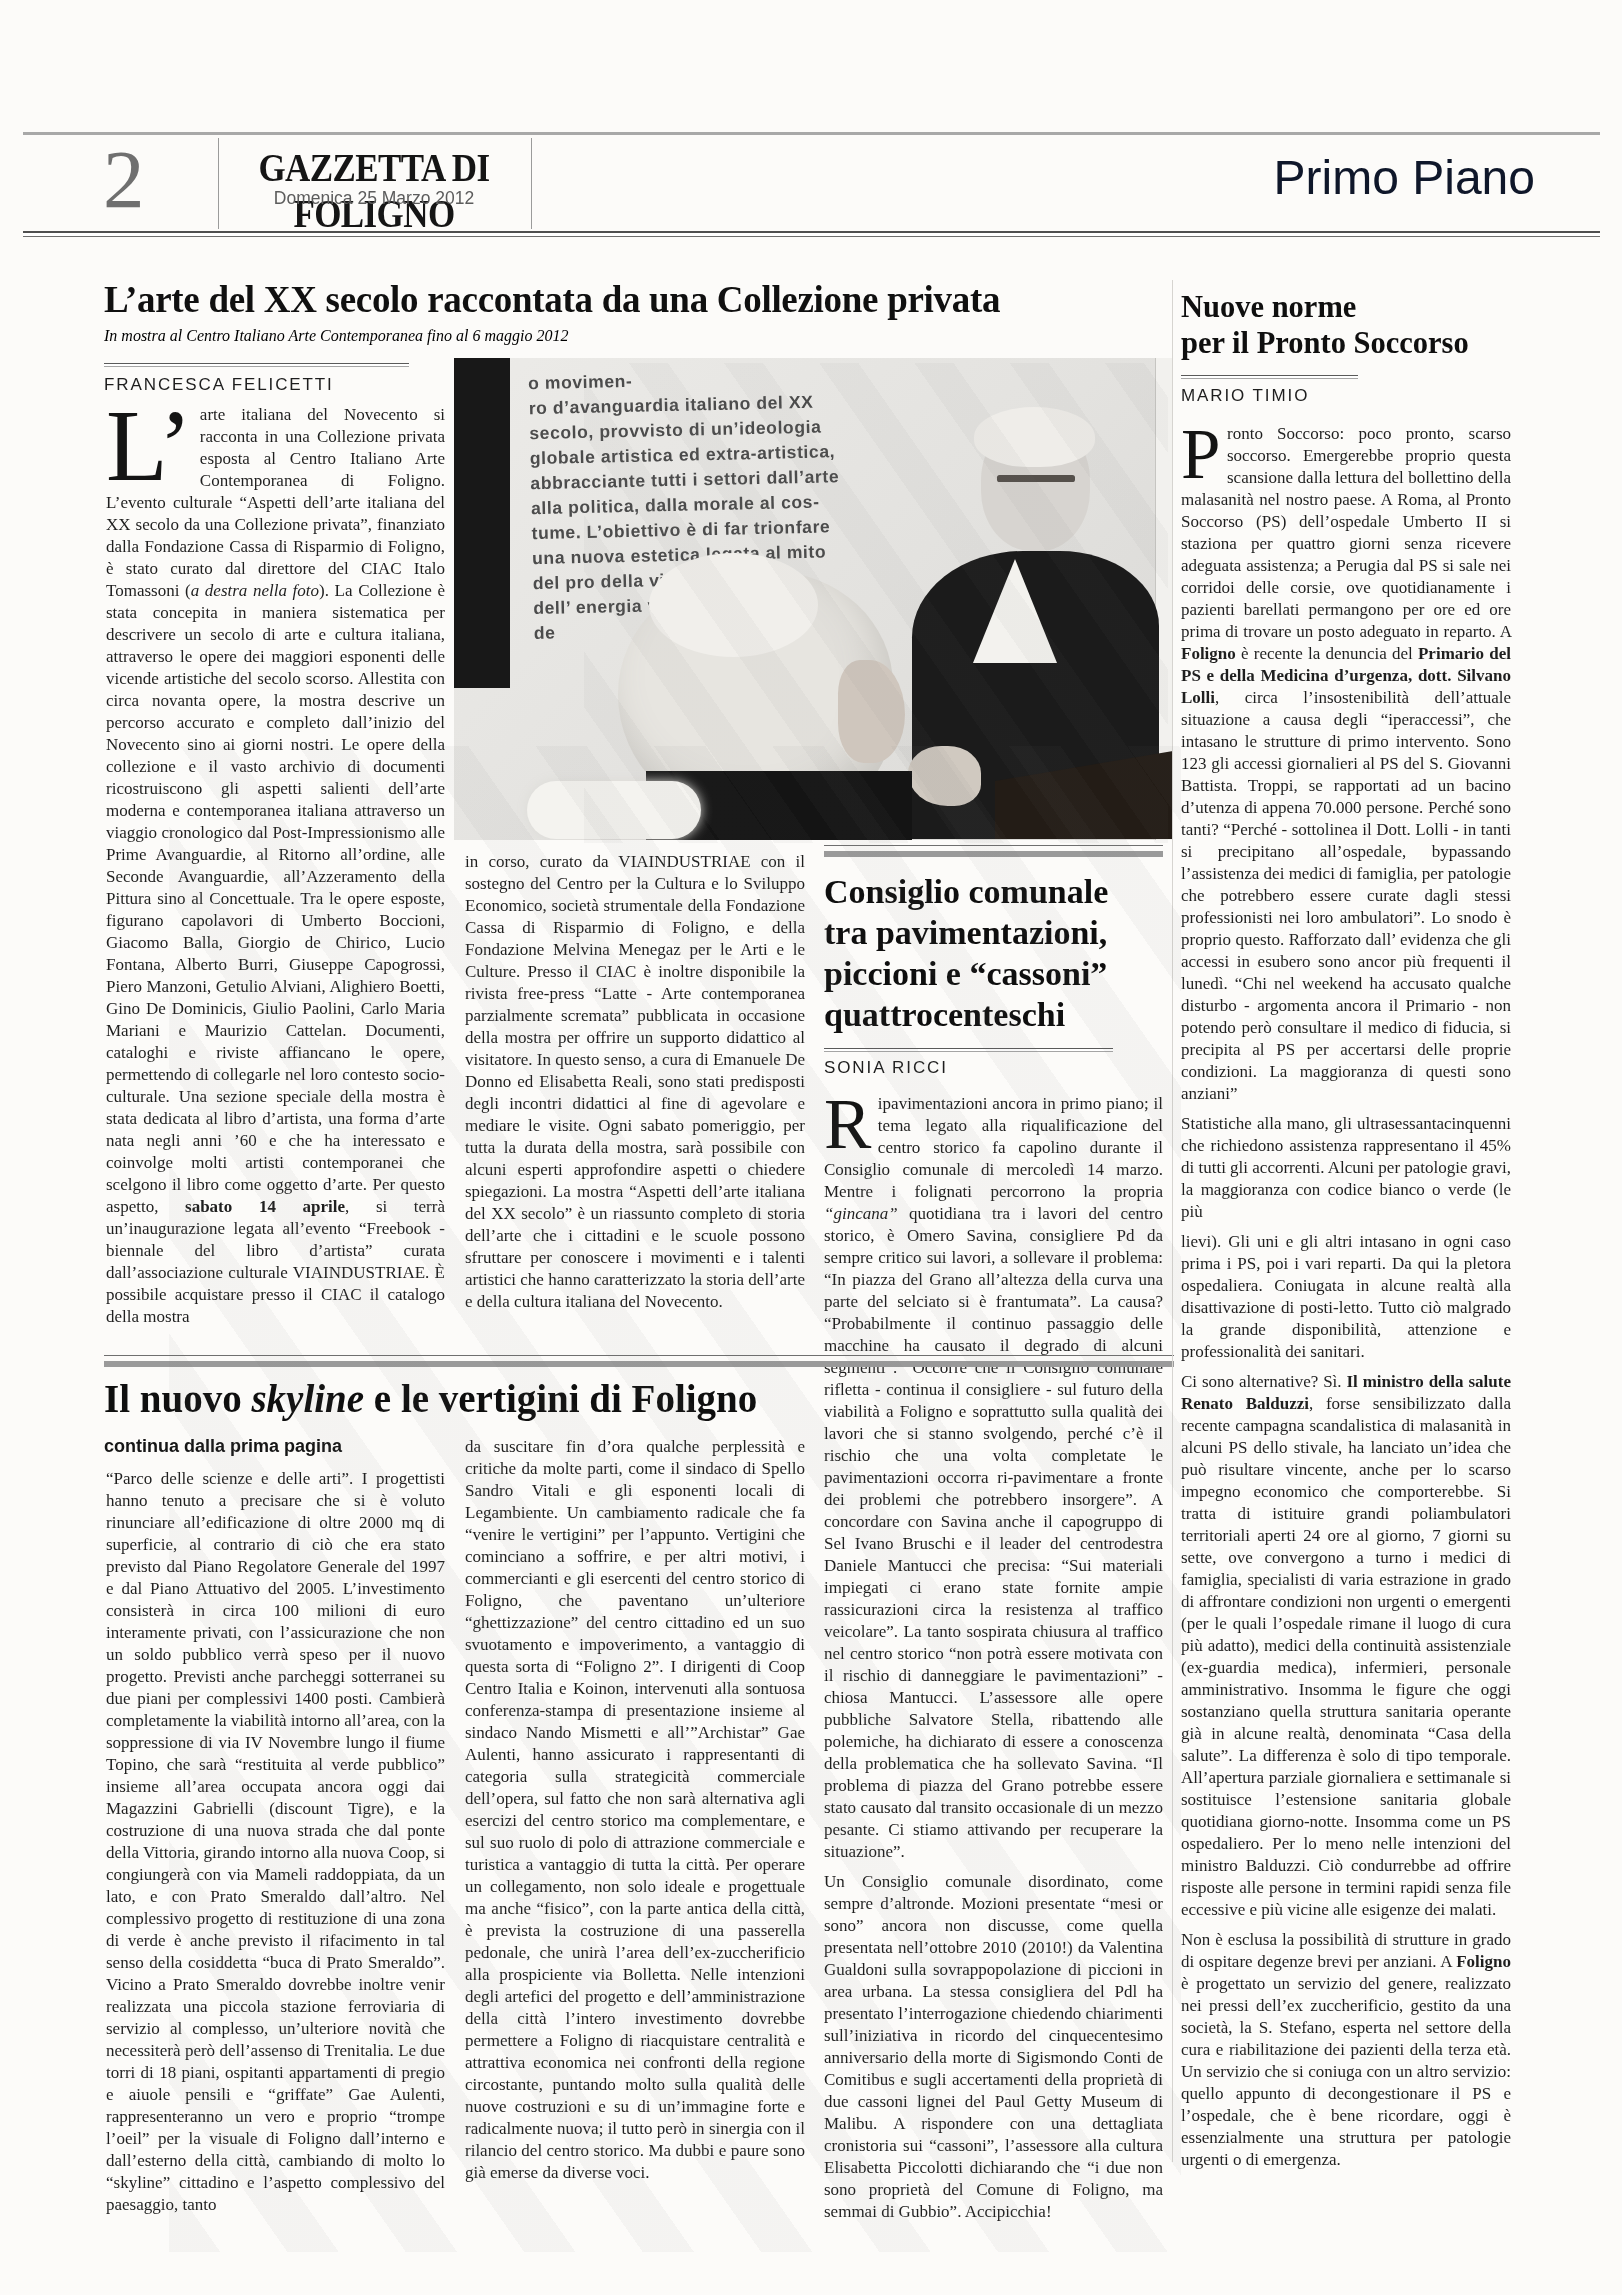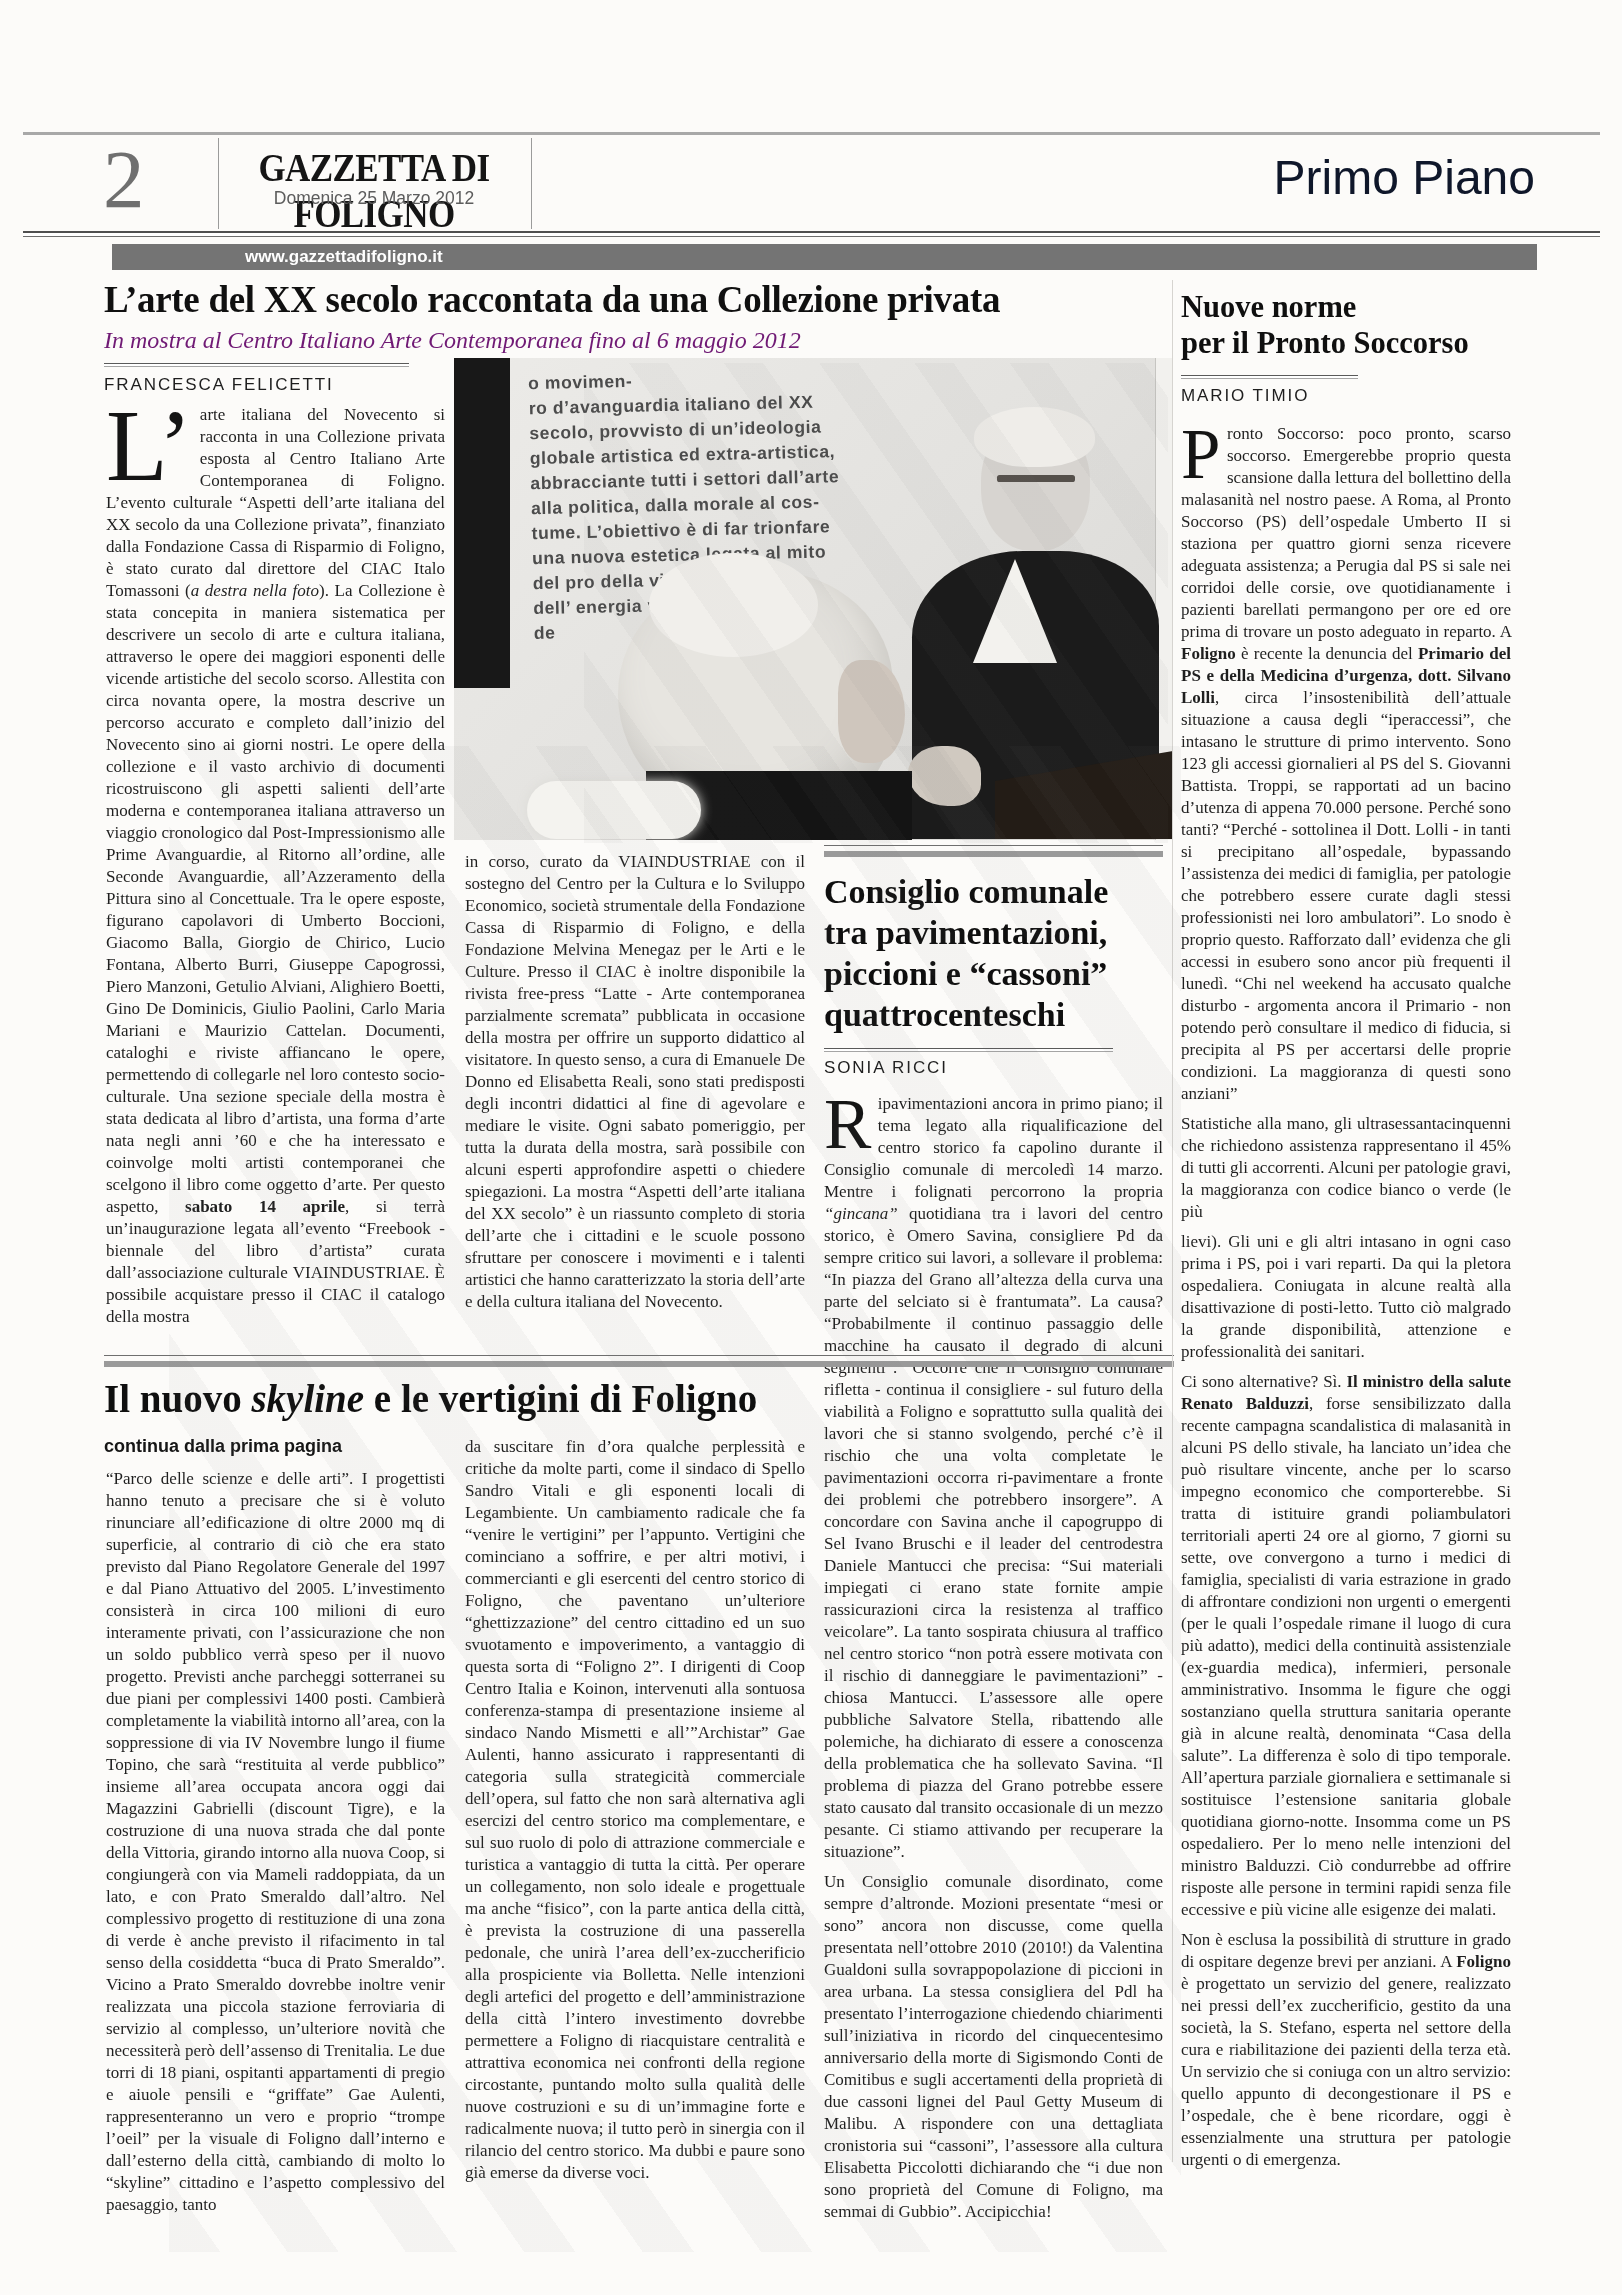--- a/index.html
+++ b/index.html
@@ -17,21 +17,21 @@
             font-size:17.5px;color:#5c5c5c;}
   .section-name{left:909px;top:150px;width:626px;text-align:right;font-family:"Liberation Sans",sans-serif;
             font-size:48px;color:#0f172a;}
   .darkrule{left:23px;top:231px;width:1577px;height:5.8px;background:#fff;border-top:2.6px solid #4f4f4f;border-bottom:1.9px solid #6d6d6d;box-sizing:border-box;}
   .webbar{left:112px;top:244px;width:1425px;height:26px;background:#747474;}
   .webbar span{display:block;padding:3.2px 0 0 133px;font-family:"Liberation Sans",sans-serif;
             font-weight:bold;font-size:17px;color:#fff;}
 
   
   .h-main{left:104px;top:278px;width:1074px;font-size:37px;font-weight:bold;letter-spacing:-0.3px;color:#101010;}
-  .h-sub{left:104px;top:327px;width:1074px;font-size:24px;font-style:italic;color:#701a75;}
+  .h-sub{left:104px;top:327px;width:1074px;font-size:16px;font-style:italic;color:#000000;}
   .byline-rule{height:3.9px;background:#fff;border-top:1.9px solid #5a5a5a;border-bottom:1.3px solid #a5a5a5;box-sizing:border-box;}
   .byline{font-family:"Liberation Sans",sans-serif;font-size:17px;letter-spacing:1.9px;color:#1e1e1e;}
 
   
   .body-text{font-size:17px;line-height:22px;text-align:justify;color:#1f1f1f;}
   .body-text p{margin:0;}
   .body-text p + p{margin-top:8px;}
   .dropcap{float:left;font-size:101px;line-height:75px;padding:5.2px 7.8px 0 0;color:#141414;}
   .dropcap.small{font-size:71px;line-height:55px;padding:3.9px 6.5px 0 0;}
 
@@ -78,23 +78,20 @@
 <div class="page">
 
   <div class="abs toprule"></div>
   <div class="abs pagenum">2</div>
   <div class="abs mast-vline" style="left:218px;"></div>
   <div class="abs mast-vline" style="left:531px;"></div>
   <div class="abs masthead">GAZZETTA DI FOLIGNO</div>
   <div class="abs mastdate">Domenica 25 Marzo 2012</div>
   <div class="abs section-name">Primo Piano</div>
   <div class="abs darkrule"></div>
-  <div class="abs webbar">
-    <span>www.gazzettadifoligno.it</span>
-  </div>
 
   <div class="abs h-main">L’arte del XX secolo raccontata da una Collezione privata</div>
   <div class="abs h-sub">In mostra al Centro Italiano Arte Contemporanea fino al 6 maggio 2012</div>
   <div class="abs byline-rule" style="left:104px;top:363px;width:305px;"></div>
   <div class="abs byline" style="left:104px;top:375px;">FRANCESCA FELICETTI</div>
 
   <div class="abs photo">
     <div class="shape ph-dark-left"></div>
     <div class="ph-poster">
         <div>o movimen-</div>

